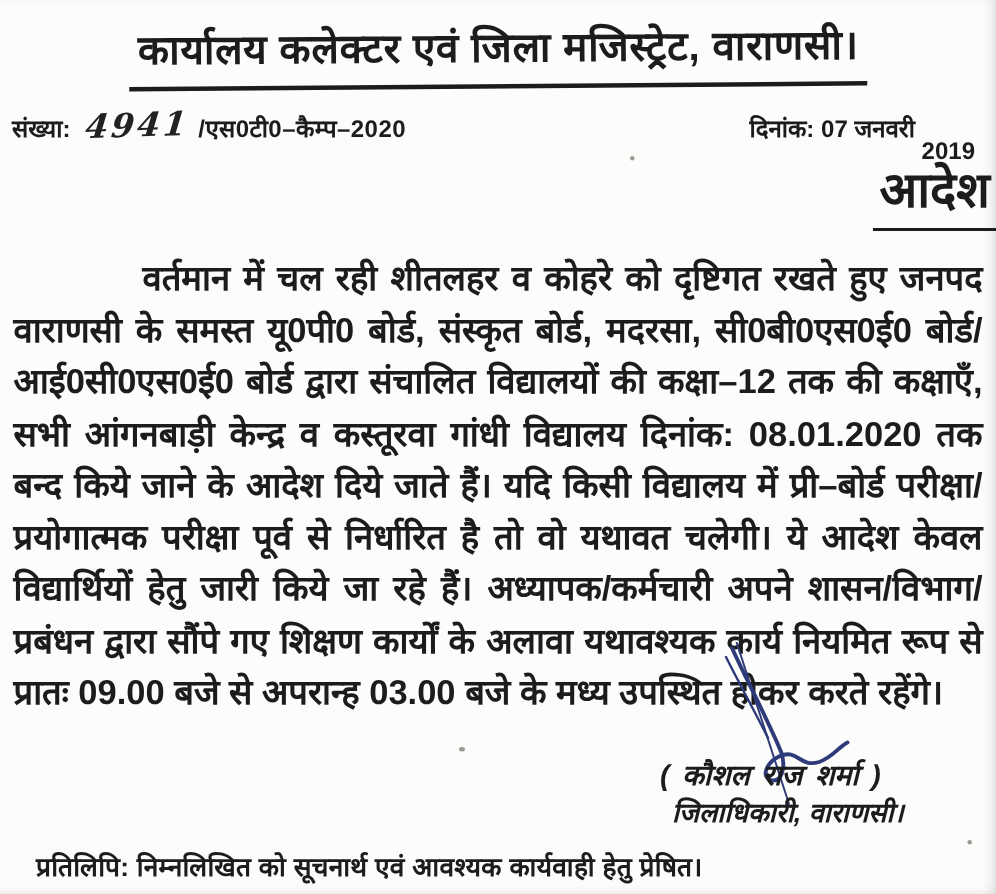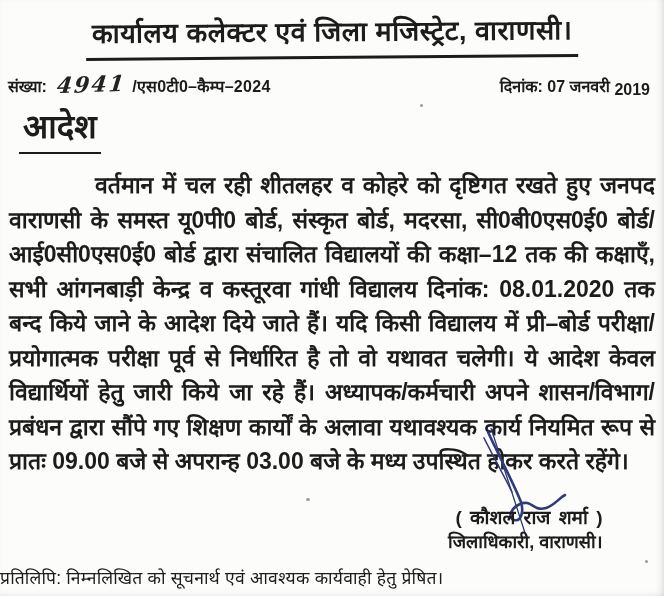--- a/index.html
+++ b/index.html
@@ -43,24 +43,24 @@
     font-style: italic;
     font-size: 22px;
     font-weight: 600;
     letter-spacing: 2px;
     transform: rotate(-2deg) skewX(-8deg);
     margin: 0 6px 0 10px;
     color: #222;
   }
   .ref-suffix { letter-spacing: 0.3px; }
   .date-right { white-space: nowrap; padding-right: 2px; }
-  .date-year { position: relative; top: 3px; }
+  .date-year { position: relative; top: 15px; }
 
   
-  .order-title-wrap { text-align: left; margin-top: 6px; margin-left: 19px; }
+  .order-title-wrap { text-align: right; margin-top: 6px; margin-left: 19px; }
   .order-title {
     display: inline-block;
     font-size: 33px;
     font-weight: bold;
     border-bottom: 2.5px solid #1c1c1c;
     padding: 0 4px 4px 4px;
   }
 
   
   .body-para {
@@ -84,33 +84,34 @@
     left: 428px;
     top: 428px;
     width: 160px;
     height: 112px;
     pointer-events: none;
   }
   .sig-block {
     position: absolute;
     left: 440px;
     top: 505px;
-    text-align: right;
+    text-align: left;
     line-height: 25px;
+    font-style: italic;
   }
   .sig-name { font-size: 19px; font-weight: 600; word-spacing: 3px; }
   .sig-designation { font-size: 18px; font-weight: 600; padding-left: 8px; }
 
   
   .copy-line {
     position: absolute;
-    left: 0;
+    left: 24px;
     bottom: 7px;
     font-size: 17.5px;
-    font-weight: 400;
+    font-weight: 700;
     letter-spacing: 0.2px;
     margin-top: 36px;
   }
 
   
   .speck { position: absolute; background: #9a9a96; border-radius: 50%; }
   .speck1 { width: 3px; height: 3px; left: 420px; top: 104px; }
   .speck2 { width: 4px; height: 3px; left: 306px; top: 498px; }
   .speck3 { width: 3px; height: 3px; left: 645px; top: 560px; }
 </style>
@@ -118,21 +119,21 @@
 <body>
 
 <div class="page">
 
   <div class="header">
     <span class="header-title">कार्यालय कलेक्टर एवं जिला मजिस्ट्रेट, वाराणसी।</span>
   </div>
 
   <div class="ref-row">
     <span class="ref-left">
-      <span>संख्या:</span><span class="hand-number">4941</span><span class="ref-suffix">/एस0टी0–कैम्प–2024</span>
+      <span>संख्या:</span><span class="hand-number">4941</span><span class="ref-suffix">/एस0टी0–कैम्प–2020</span>
     </span>
     <span class="date-right">
       <span>दिनांक:</span>
       <span>07 जनवरी</span>
       <span class="date-year">2019</span>
     </span>
   </div>
 
   <div class="order-title-wrap">
     <span class="order-title">आदेश</span>

